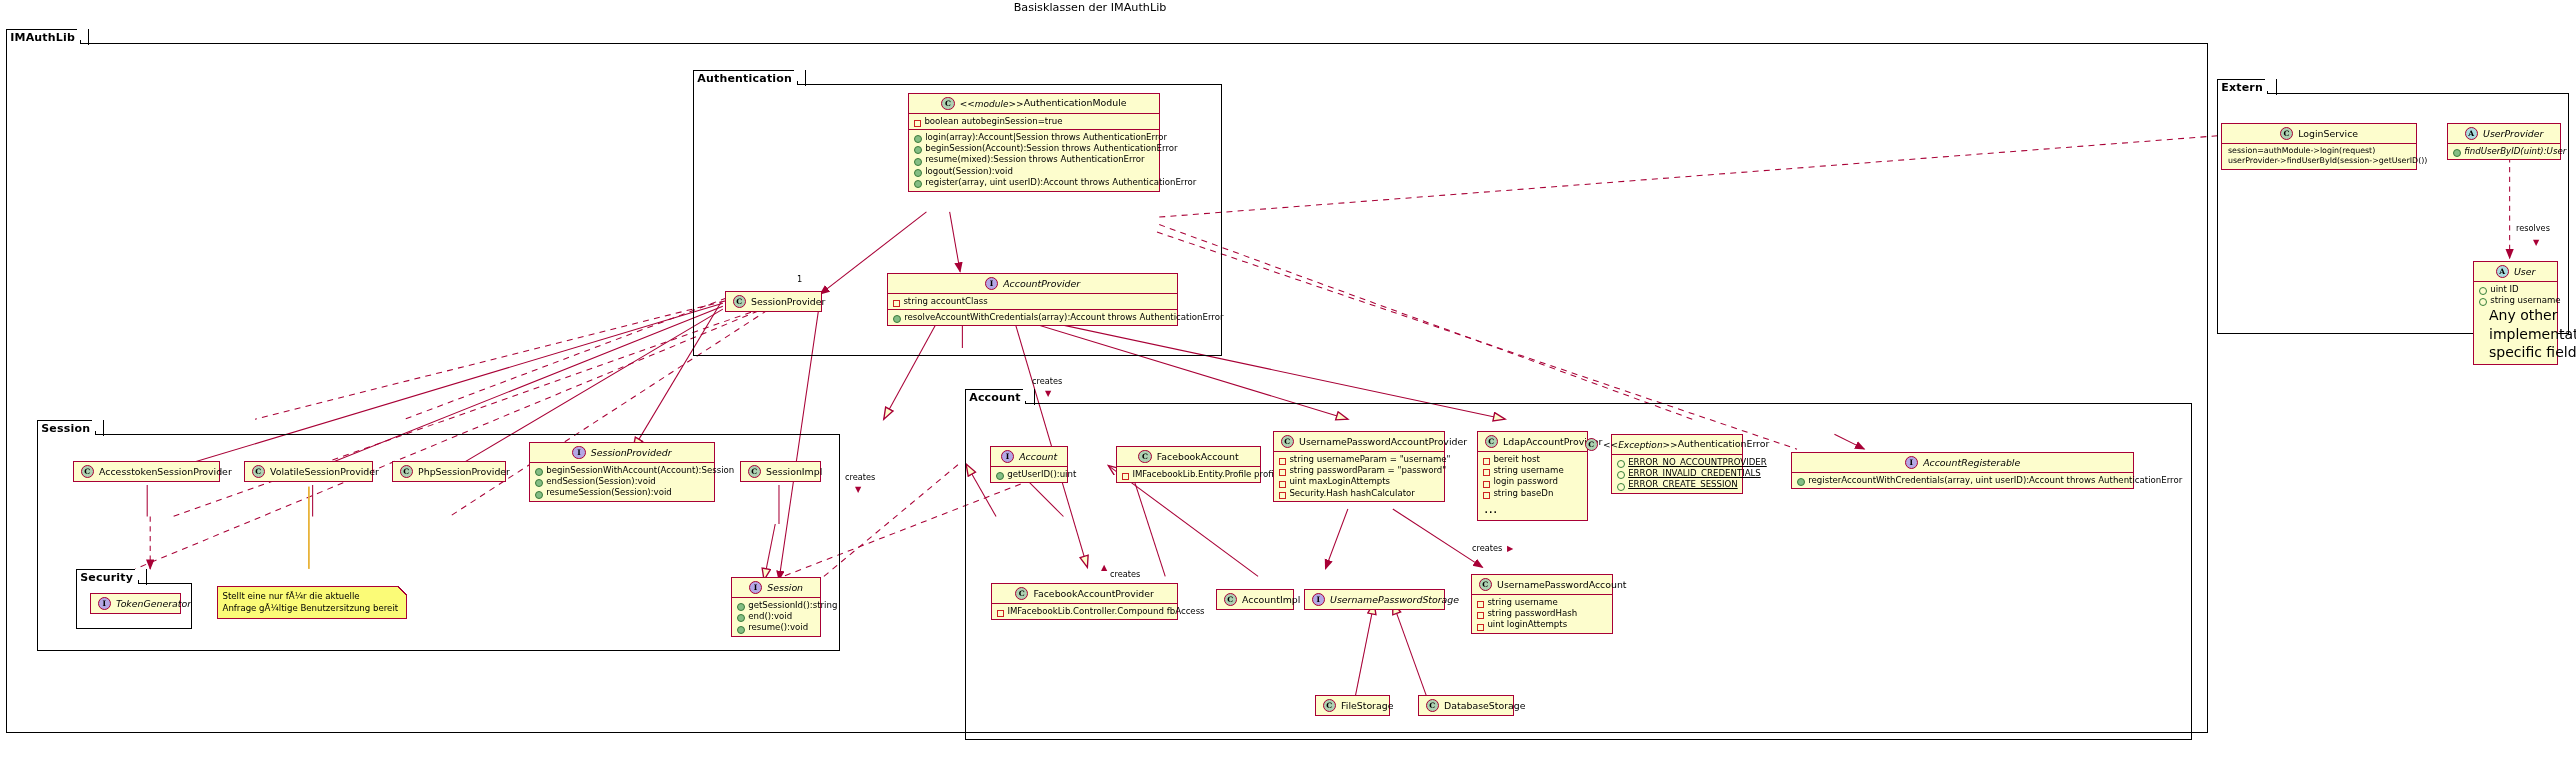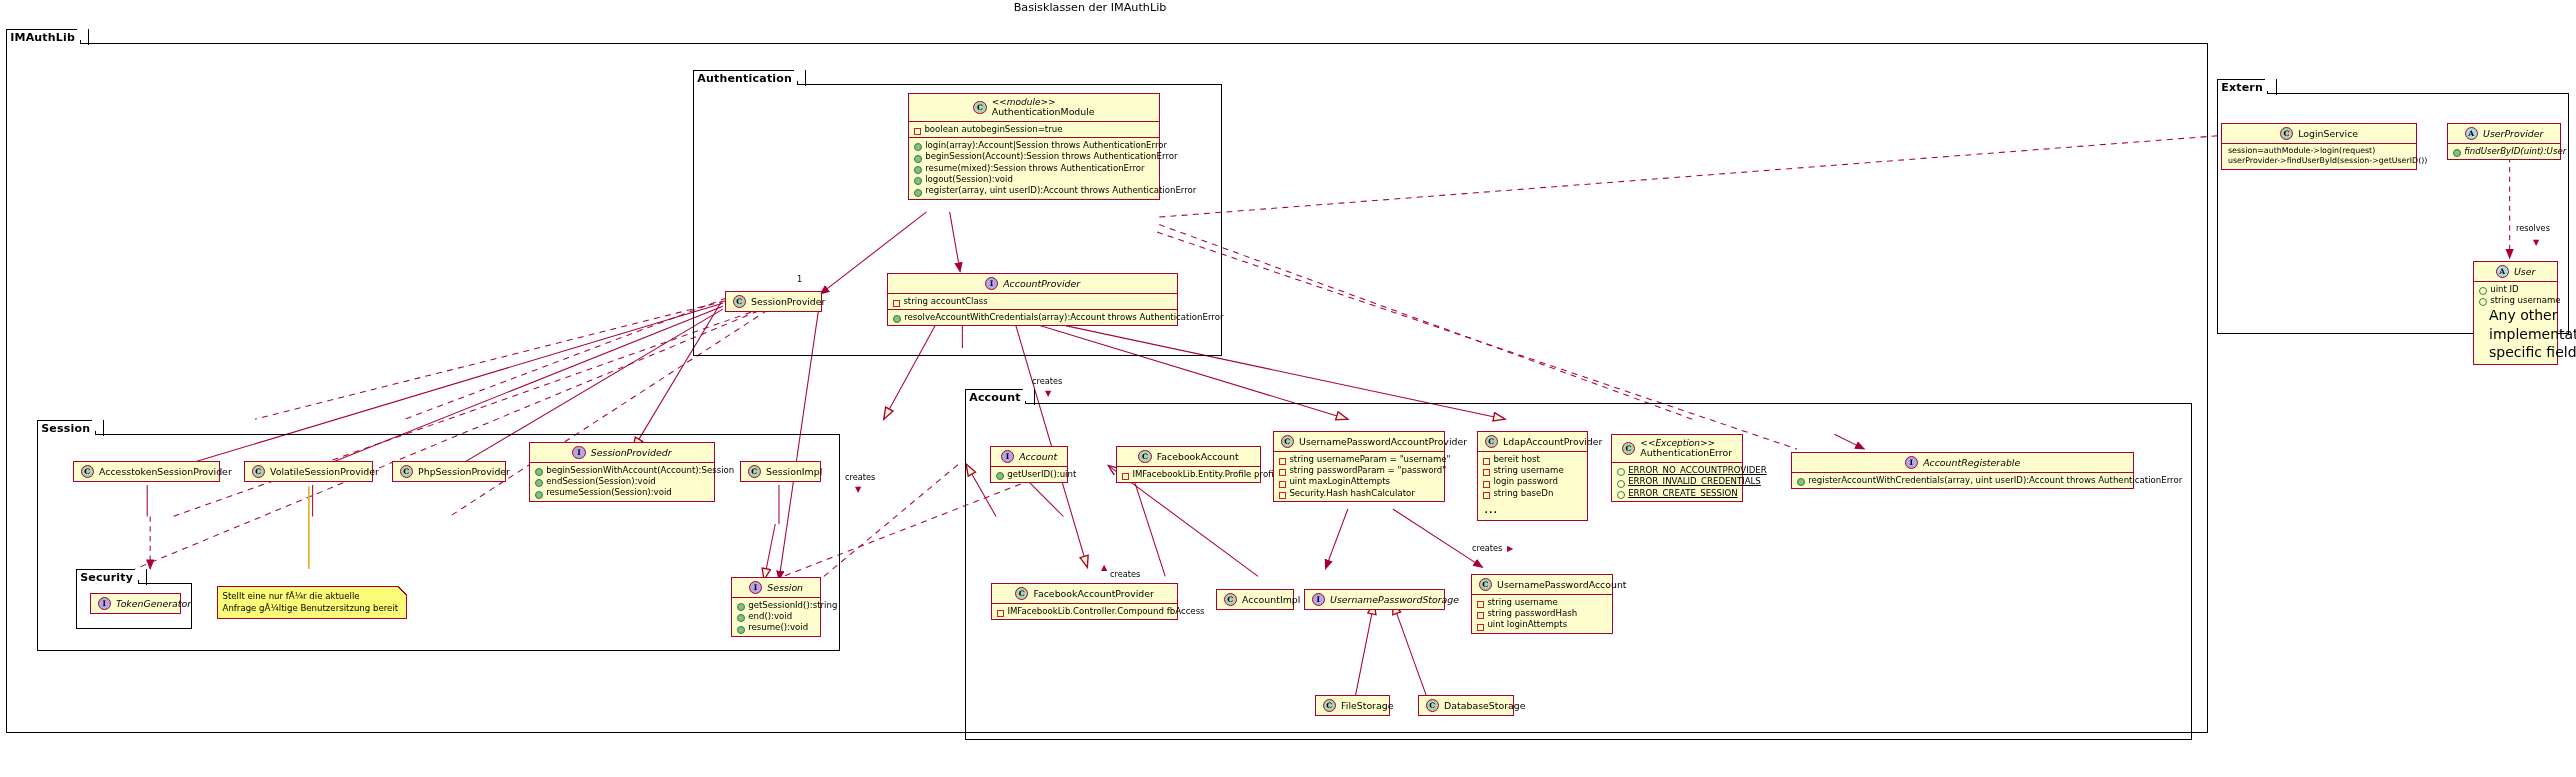--- a/index.html
+++ b/index.html
@@ -40,21 +40,21 @@
   }
   .cls .hdr{
     display:flex;align-items:center;justify-content:center;gap:5.2px;
     padding:3px 6.7px 3px 6.7px;line-height:1.18;
   }
   .cls .hdr.center{justify-content:center;}
   .cls .hdr.left{justify-content:flex-start;}
   .cls .nm{font-size:9.4px;white-space:nowrap;}
   .cls .nm.italic{font-style:italic;}
   .cls .stereo{font-size:9px;font-style:italic;display:block;text-align:center;white-space:nowrap;}
-  .cls .titlewrap{display:flex;flex-direction:column;align-items:flex-start;line-height:1.16;}
+  .cls .titlewrap{display:flex;flex-direction:row;align-items:flex-end;line-height:1.16;}
   .sep{border-top:1.2px solid #a80036;}
   .cls .sec{padding:1.5px 5.2px 2.2px 4.5px;}
   .cls .row{
     display:flex;align-items:flex-end;gap:3.7px;
     font-size:8.6px;line-height:1.32;white-space:nowrap;
   }
   .cls .row .txt{display:inline-block;}
   .cls .row.italic .txt{font-style:italic;}
   .cls .row.underline .txt{text-decoration:underline;}
   .cls .plain{font-size:14px;line-height:1.32;white-space:nowrap;padding-left:1.5px;}

